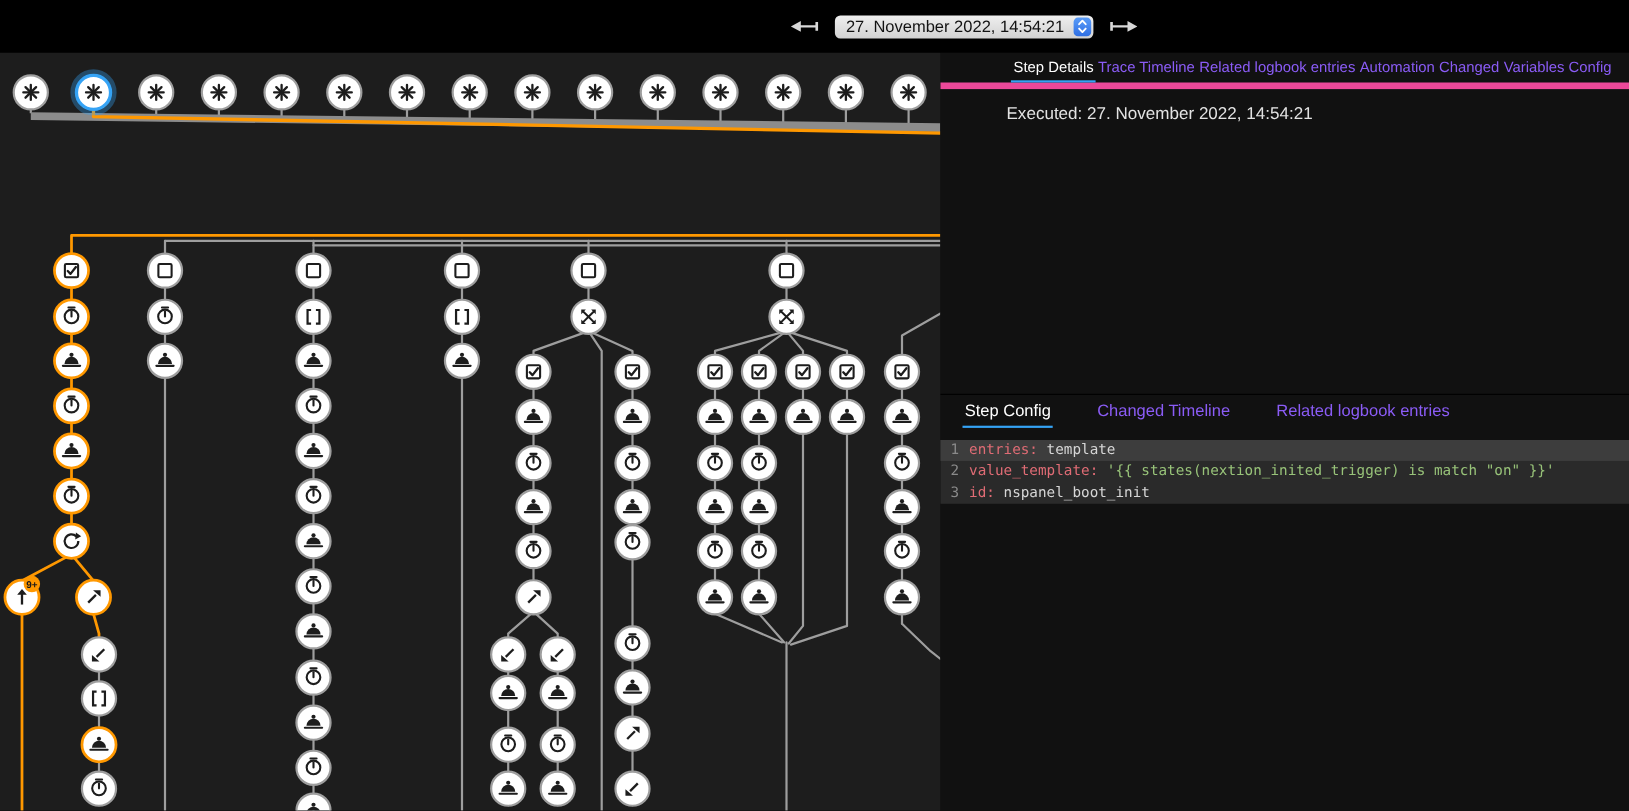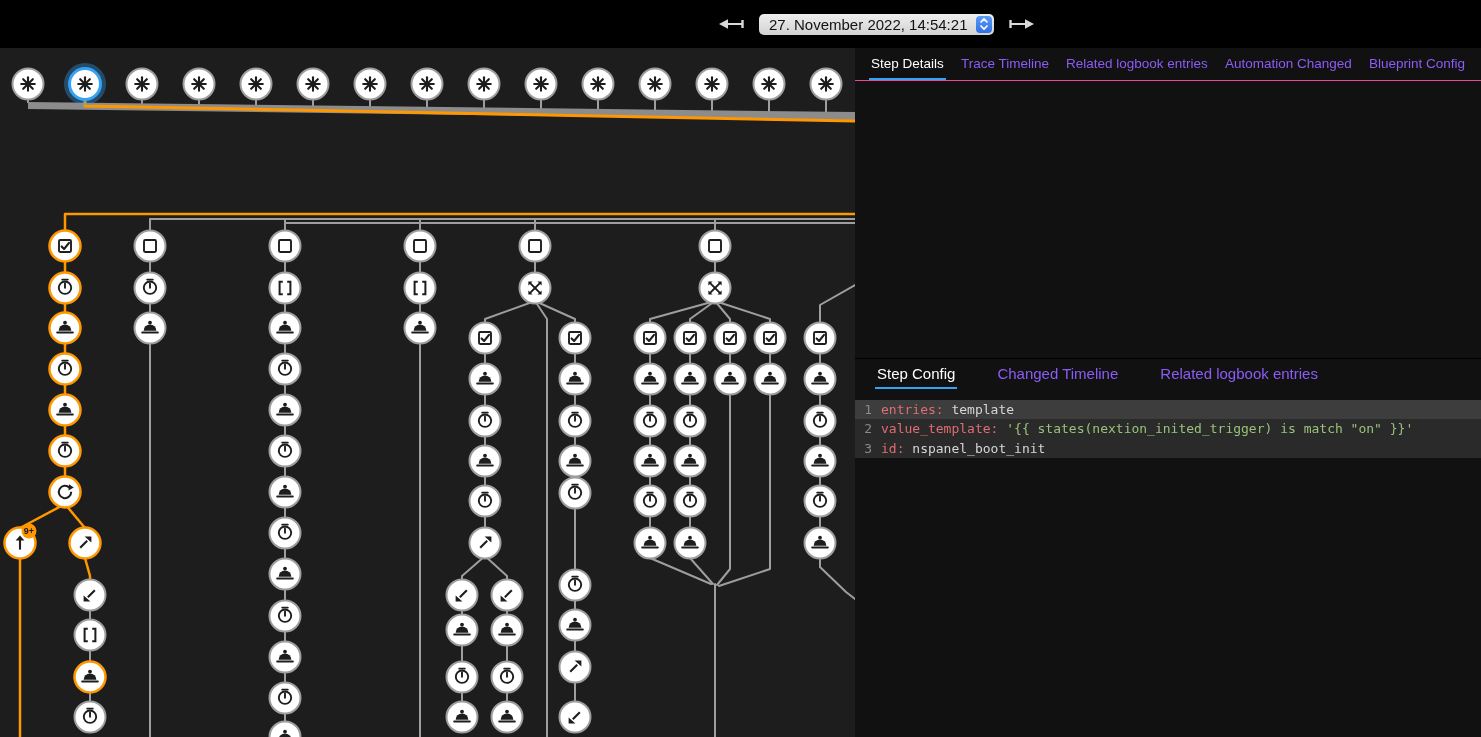--- a/index.html
+++ b/index.html
@@ -23,21 +23,21 @@
   .stepper{width:16px;height:17px;border-radius:4px;background:linear-gradient(#5a9cf8,#2f6fe4);
     display:flex;align-items:center;justify-content:center}
 
   
   .graph{position:absolute;left:0;top:48px;width:855px;height:689px;background:#1d1d1d;overflow:hidden}
   .graph svg{position:absolute;left:0;top:0}
 
   
   .panel{position:absolute;left:855px;top:48px;width:626px;height:689px;background:#111}
   .tabbar{display:flex;align-items:stretch}
-  .tabbar-top{height:33px;padding:0 14px;justify-content:space-between;border-bottom:1px solid #ec4899}
+  .tabbar-top{height:33px;padding:0 14px;justify-content:flex-end;border-bottom:6px solid #ec4899}
   .tabbar-bottom{height:30px;padding:0 0 0 20px;gap:38px}
   .tab{display:flex;align-items:center;font-size:13.5px;color:#8b5cf6;border-bottom:2px solid transparent;
     padding:0 2px;white-space:nowrap;cursor:pointer}
   .tabbar-bottom .tab{font-size:15px}
   .tab.active{color:#fff;border-bottom-color:var(--accent-blue)}
   .executed{margin:14px 0 0 60px;font-size:15.5px;color:#e3e3e3}
 
   .bottom{position:absolute;left:0;top:310px;width:100%;bottom:0;border-top:1px solid #000}
   .codeblock{margin-top:11px;font-family:"DejaVu Sans Mono",monospace;font-size:13px;line-height:19.4px;background:#2a2a2a}
   .code-line{display:flex}
@@ -931,22 +931,23 @@
         </g>
       </svg>
   </div>
 
   <div class="panel">
     <div class="tabbar tabbar-top" id="top-tabs">
         <div class="tab active">Step Details</div>
         <div class="tab">Trace Timeline</div>
         <div class="tab">Related logbook entries</div>
         <div class="tab">Automation Changed</div>
-        <div class="tab">Blueprint Config</div>
+        <div class="tab">Variables Config</div>
       </div>
+    <div class="executed">Executed: 27. November 2022, 14:54:21</div>
     <div class="bottom">
       <div class="tabbar tabbar-bottom" id="bottom-tabs">
           <div class="tab active">Step Config</div>
           <div class="tab">Changed Timeline</div>
           <div class="tab">Related logbook entries</div>
         </div>
       <div class="codeblock" id="codeblock">
           <div class="code-line active">
             <span class="ln">1</span>
             <span class="code"><span class="tok-key">entries:</span><span class="tok-plain"> template</span></span>

